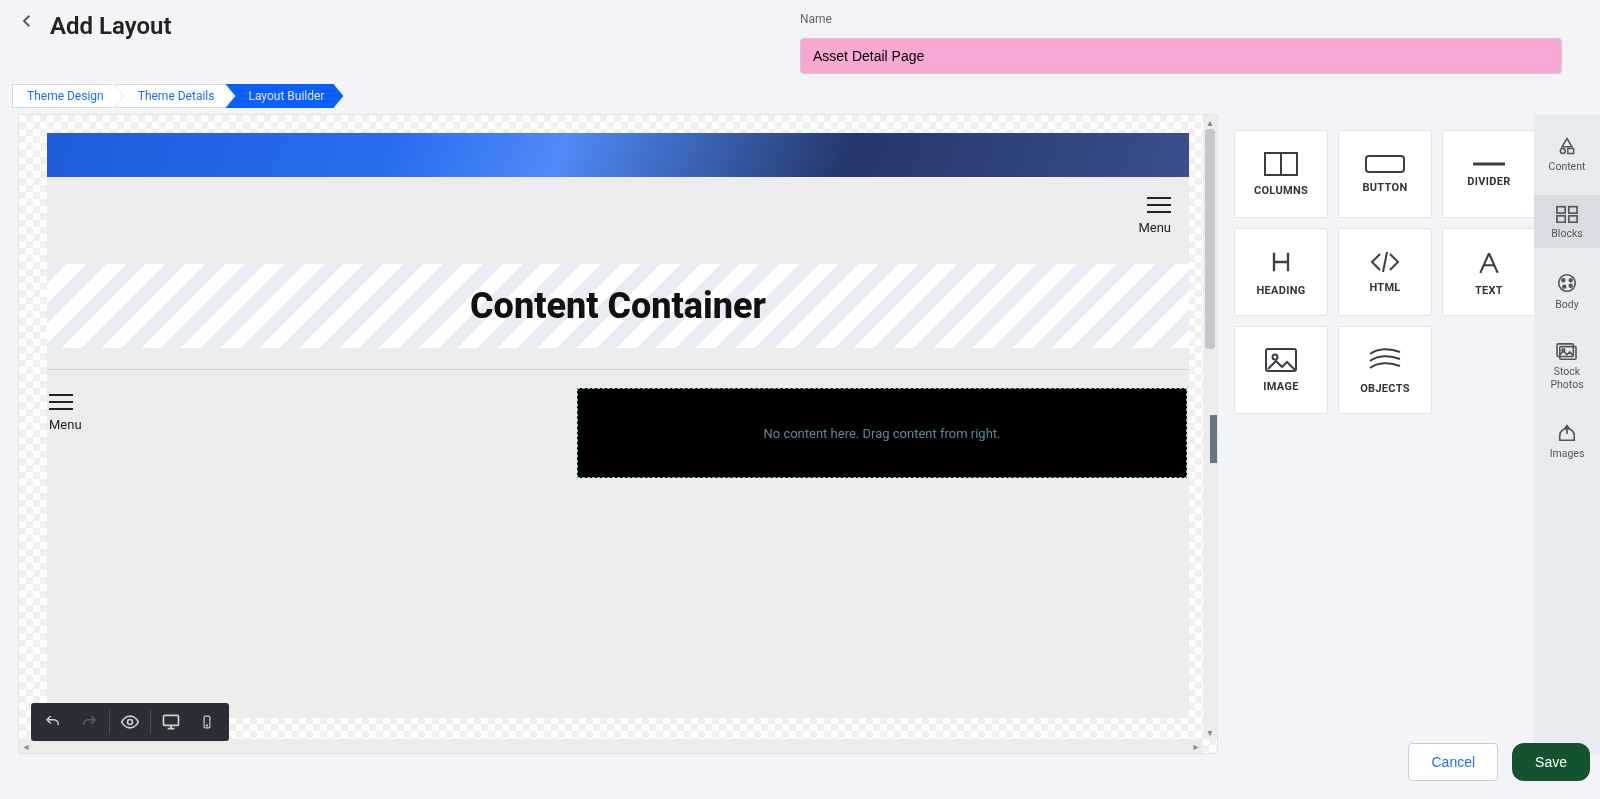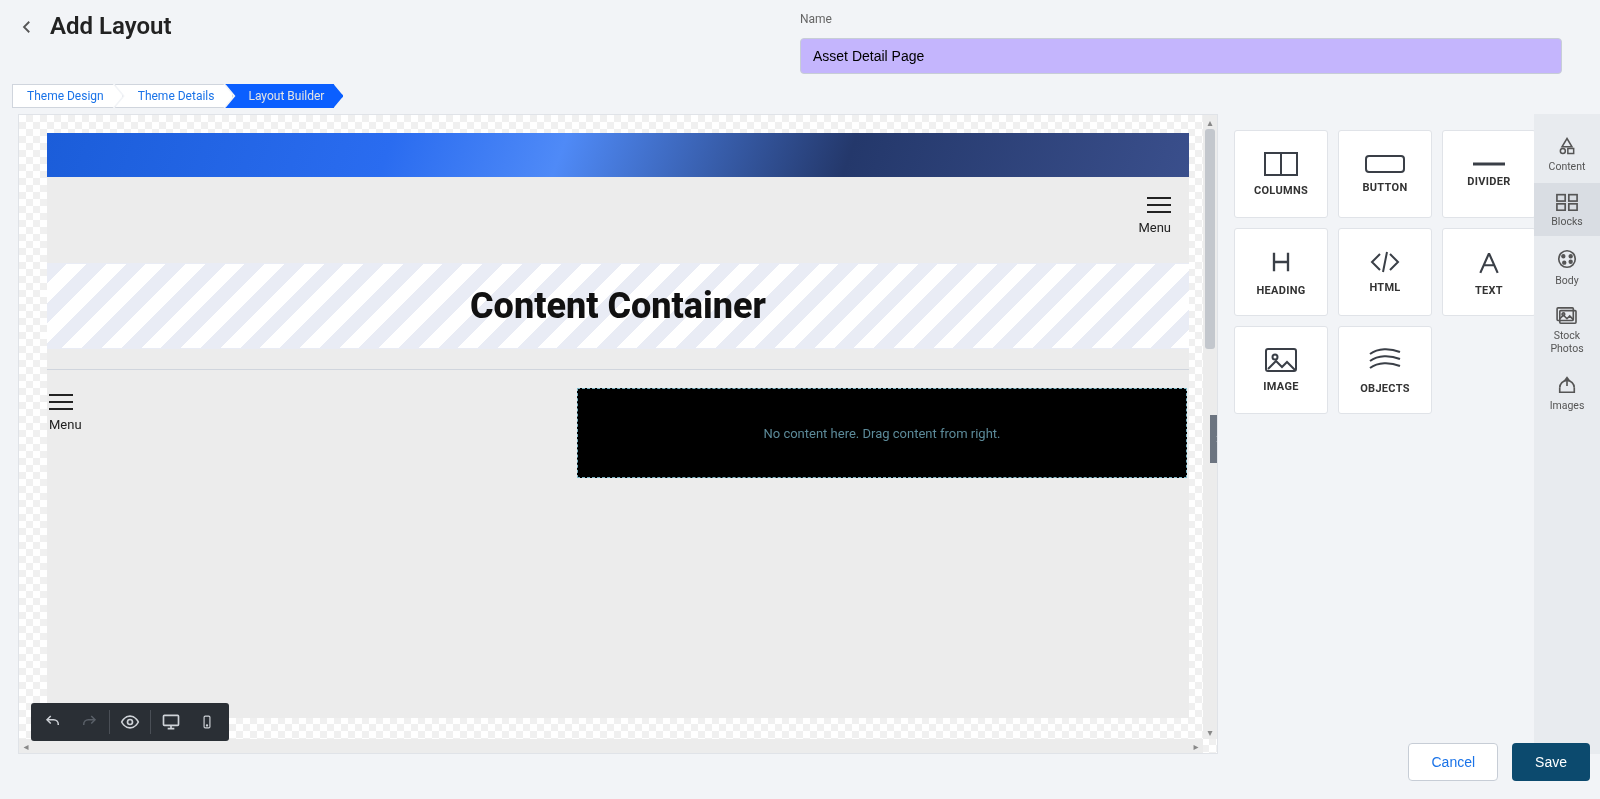--- a/index.html
+++ b/index.html
@@ -13,40 +13,40 @@
   }
 
   
   .topbar {
     display: flex;
     align-items: flex-start;
     padding: 12px 18px 0 18px;
   }
   .topbar-left {
     display: flex;
-    align-items: flex-end;
+    align-items: flex-start;
     gap: 14px;
     flex: 0 0 50%;
     flex-direction: row;
   }
   .back-arrow { cursor: pointer; color: #555; }
   .page-title { font-size: 24px; font-weight: 600; color: #222; }
 
   .name-group {
     flex: 1;
     padding-right: 20px;
   }
   .name-label { font-size: 12px; color: #666; margin-bottom: 12px; display:block;}
   .name-input {
     width: 100%;
     padding: 9px 12px;
     font-size: 14px;
     border: 1px solid #c7cdd6;
     border-radius: 4px;
-    background: #c4b5fd;
+    background: #f9a8d4;
   }
 
   
   .steps {
     display: flex;
     margin: 10px 0 0 12px;
     font-size: 12px;
   }
   .step {
     position: relative;
@@ -201,21 +201,21 @@
     gap:8px; cursor:grab;
   }
   .block-label { font-size:11px; font-weight:700; color:#333; letter-spacing:.3px;}
   .block svg { stroke:#3a3f47; }
 
   
   .side-tabs {
     width: 66px;
     background:#e8ebef;
     display:flex; flex-direction:column; align-items:flex-end;
-    padding-top:12px; gap:2px;
+    padding-top:12px; gap:14px;
   }
   .side-tab {
     width:100%; padding:10px 0 8px 0; text-align:center;
     font-size:10.5px; color:#555; cursor:pointer;
     display:flex; flex-direction:column; align-items:center; gap:4px;
   }
   .side-tab.active { background:#d9dde3; }
   .side-tab svg { stroke:#555; }
 
   
@@ -223,21 +223,21 @@
     position: fixed;
     right: 10px;
     bottom: 18px;
     display:flex; gap:14px;
   }
   .btn {
     padding: 10px 22px; border-radius:4px; font-size:14px; cursor:pointer;
     border:1px solid transparent;
   }
   .btn-cancel { background:#fff; color:#1a73e8; border-color:#c7cdd6; }
-  .btn-save { background:#0c4a6e; color:#fff; }
+  .btn-save { background:#14532d; color:#fff;border-radius:12px; }
 
 </style>
 </head>
 <body>
 
 <div class="topbar">
   <div class="topbar-left">
     <span class="back-arrow">
       <svg width="18" height="18" viewBox="0 0 24 24" fill="none" stroke="currentColor" stroke-width="2.4">
           <path d="M15 5l-7 7 7 7"></path>

